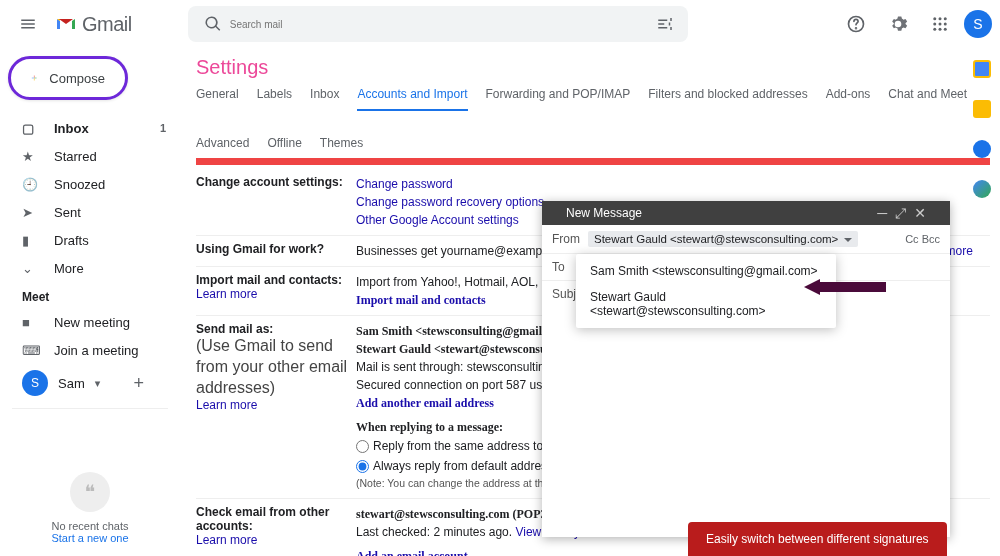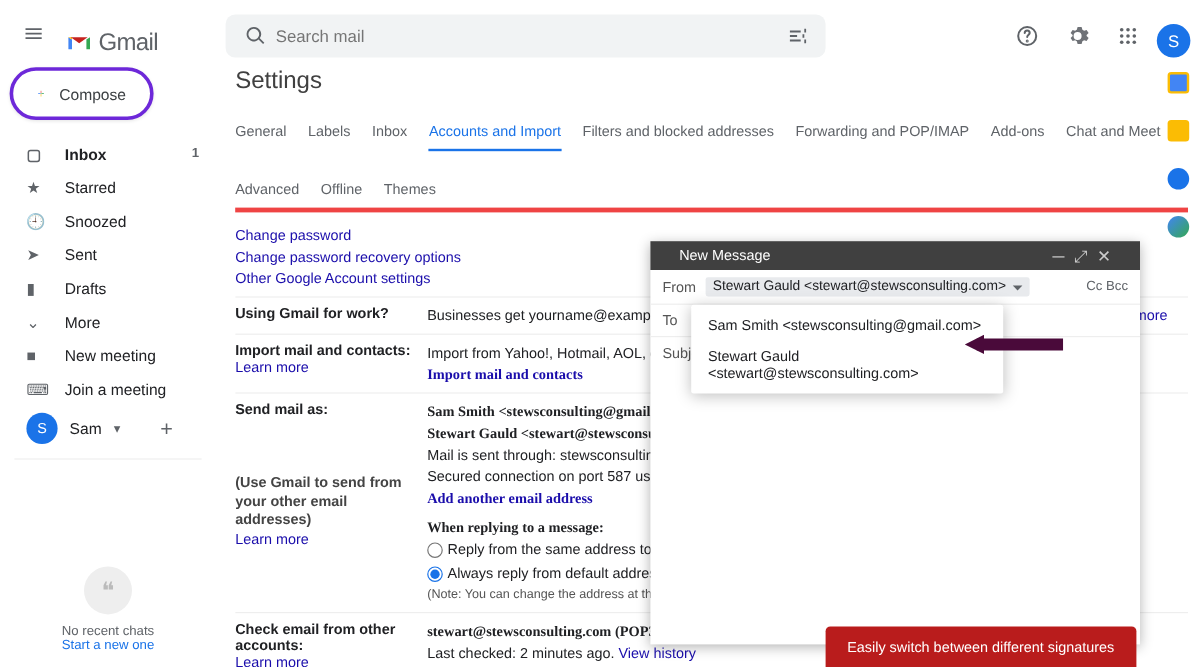--- a/index.html
+++ b/index.html
@@ -1,25 +1,25 @@
 <!DOCTYPE html>
 <html><head>
 <meta charset="utf-8">
 <style>
   * { box-sizing: border-box; margin: 0; padding: 0; font-family: 'Product Sans', Arial, sans-serif; }
   body { width: 1000px; height: 556px; background: #fff; overflow: hidden; position: relative; font-size: 13px; color: #202124; }
   
-  .topbar { display: flex; align-items: flex-end; height: 48px; padding: 0 8px; gap: 6px; }
+  .topbar { display: flex; align-items: center; height: 48px; padding: 0 8px; gap: 6px; }
   .menu-btn { width: 40px; height: 40px; display: flex; align-items: center; justify-content: center; border-radius: 50%; cursor: pointer; color: #5f6368; }
   .logo-wrap { display: flex; align-items: center; gap: 4px; margin-right: 50px; }
   .logo { width: 24px; height: 24px; }
   .logo-text { font-size: 20px; color: #5f6368; font-weight: 400; letter-spacing: -0.5px; }
   .searchbox { flex: 0 0 500px; background: #f1f3f4; border-radius: 8px; height: 36px; display: flex; align-items: center; padding: 0 8px; }
   .searchbox .sicon { color: #5f6368; margin: 0 8px; display:flex; }
-  .searchbox input { flex: 1; border: none; background: transparent; outline: none; font-size: 14px; color: #be185d; }
+  .searchbox input { flex: 1; border: none; background: transparent; outline: none; font-size: 10px; color: #be185d; }
   .tune { color: #5f6368; margin: 0 6px; display:flex; }
   .spacer { flex: 1; }
   .icon-btn { width: 36px; height: 36px; display: flex; align-items: center; justify-content: center; border-radius: 50%; cursor: pointer; color: #5f6368; }
   .avatar { width: 28px; height: 28px; border-radius: 50%; background: #1a73e8; color: #fff; font-size: 14px; font-weight: 500; display: flex; align-items: center; justify-content: center; }
   
   .main { display: flex; height: calc(100% - 48px); }
   
   .sidebar { width: 180px; padding: 4px 0 0 0; position: relative; }
   .compose-btn { display: flex; align-items: center; gap: 12px; background: #fff; border: 3px solid #6d28d9; border-radius: 24px; padding: 10px 20px; margin: 4px 8px 14px 8px; box-shadow: 0 1px 3px rgba(0,0,0,0.1); cursor: pointer; font-size: 13px; color: #3c4043; width: 120px; }
   .plus-icon { width: 18px; height: 18px; }
@@ -29,30 +29,30 @@
   .nav li .count { margin-left: auto; margin-right: 14px; font-size: 11px; color: #5f6368; }
   .nav li.bold { font-weight: 700; }
   .sec-hdr { font-size: 12px; font-weight: 600; color: #202124; padding: 8px 0 4px 22px; }
   .hangout-user { display:flex; align-items:center; gap:10px; padding:6px 22px; }
   .havatar { width:26px; height:26px; border-radius:50%; background:#1a73e8; color:#fff; font-size:12px; display:flex; align-items:center; justify-content:center; }
   .sb-bottom { position:absolute; bottom:12px; width:100%; text-align:center; font-size:11px; color:#5f6368; }
   .sb-bottom a { color:#1a73e8; text-decoration:none; }
   .quote-bubble { width:40px; height:40px; border-radius:50%; background:#eee; margin:0 auto 8px; display:flex; align-items:center; justify-content:center; color:#bbb; font-size:20px; }
   
   .content { flex: 1; padding: 0 10px 0 16px; overflow: hidden; position: relative; }
-  .page-title { font-size: 20px; font-weight: 400; color: #404040; margin: 8px 0 15px; }
-  .tabs { display: flex; gap: 18px; border-bottom: 4px solid #ef4444; font-size: 12px; color: #5f6368; flex-wrap: wrap; }
+  .page-title { font-size: 20px; font-weight: 400; color: #ec4899; margin: 8px 0 0; }
+  .tabs { display: flex; gap: 18px; border-bottom: 7px solid #ef4444; font-size: 12px; color: #5f6368; flex-wrap: wrap; }
   .tabs .tab { padding: 8px 0; cursor: pointer; white-space: nowrap; }
   .tabs .tab.active { color: #1a73e8; border-bottom: 2px solid #1a73e8; font-weight: 500; margin-bottom: -1px; }
   
   .settings-body { font-size: 12px; margin-top: 4px; overflow:hidden; }
   .row { display: flex; border-top: 1px solid #eee; padding: 6px 0; }
   .row:first-child { border-top: none; padding-top: 6px; }
   .row .lcol { width: 160px; font-weight: bold; color: #202124; }
-  .row .lcol .sub { font-weight: bold; color: #444; font-size: 12px; line-height: 1.3; margin-top: 47px; }
+  .row .lcol .sub { font-weight: normal; color: #444; font-size: 16px; line-height: 1.3; }
   .row .rcol { flex: 1; color: #202124; line-height: 1.5; }
   .row .rcol a, .link { color: #1a0dab; text-decoration: none; cursor: pointer; }
   .row .rcol .bold { font-weight: bold; font-family: Liberation Serif, serif; }
   .radio-line { display: flex; align-items: center; gap: 4px; padding: 1px 0; }
   .radio-line input { accent-color: #1a73e8; }
   .note { font-size: 10.5px; color: #555; }
   
   .compose-popup { position: absolute; left: 542px; top: 201px; width: 408px; background: #fff; box-shadow: 0 2px 10px rgba(0,0,0,0.3); z-index: 50; }
   .cp-header { background: #404040; color: #fff; height: 24px; display: flex; align-items: center; padding: 0 24px; font-size: 12px; }
   .cp-header .hspacer { flex: 1; }
@@ -165,20 +165,21 @@
         </li>
       <li>
           <span class="nicon">▮</span>
           <span>Drafts</span>
         </li>
       <li>
           <span class="nicon">⌄</span>
           <span>More</span>
         </li>
     </ul>
+    <div class="sec-hdr">Meet</div>
     <ul class="nav">
       <li>
           <span class="nicon">■</span>
           <span>New meeting</span>
         </li>
       <li>
           <span class="nicon">⌨</span>
           <span>Join a meeting</span>
         </li>
     </ul>
@@ -196,31 +197,32 @@
     </div>
   </div>
 
   <div class="content">
     <h1 class="page-title">Settings</h1>
     <div class="tabs">
       <span class="tab">General</span>
       <span class="tab">Labels</span>
       <span class="tab">Inbox</span>
       <span class="tab active">Accounts and Import</span>
+      <span class="tab">Forwarding and POP/IMAP</span>
       <span class="tab">Filters and blocked addresses</span>
-      <span class="tab">Forwarding and POP/IMAP</span>
       <span class="tab">Add-ons</span>
       <span class="tab">Chat and Meet</span>
       <span class="tab">Advanced</span>
       <span class="tab">Offline</span>
       <span class="tab">Themes</span>
     </div>
 
     <div class="settings-body">
       <div class="row">
+        <div class="lcol">Change account settings:</div>
         <div class="rcol">
           <a>Change password</a><br>
           <a>Change password recovery options</a><br>
           <a>Other Google Account settings</a>
         </div>
       </div>
       <div class="row">
         <div class="lcol">Using Gmail for work?</div>
         <div class="rcol"><span>Businesses get yourname@example.com email, more storage and admin tools with Google Workspace.</span> <a>Learn more</a></div>
       </div>

